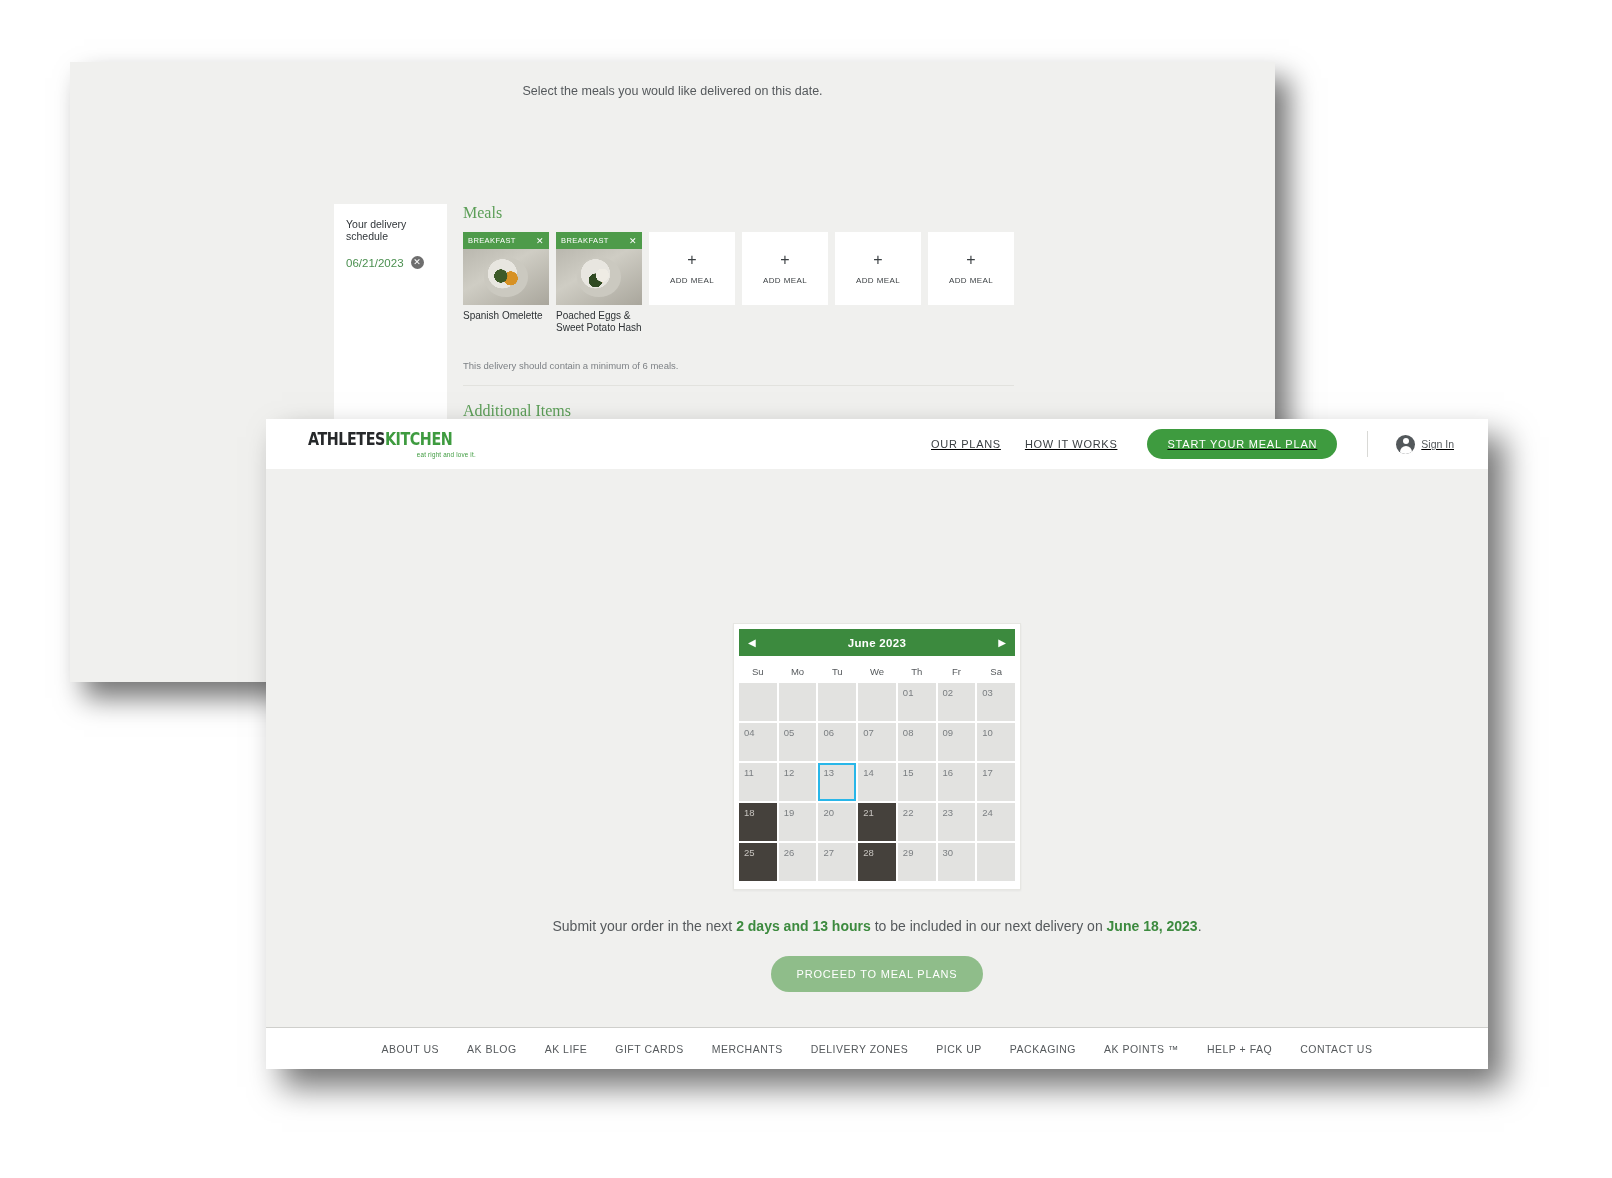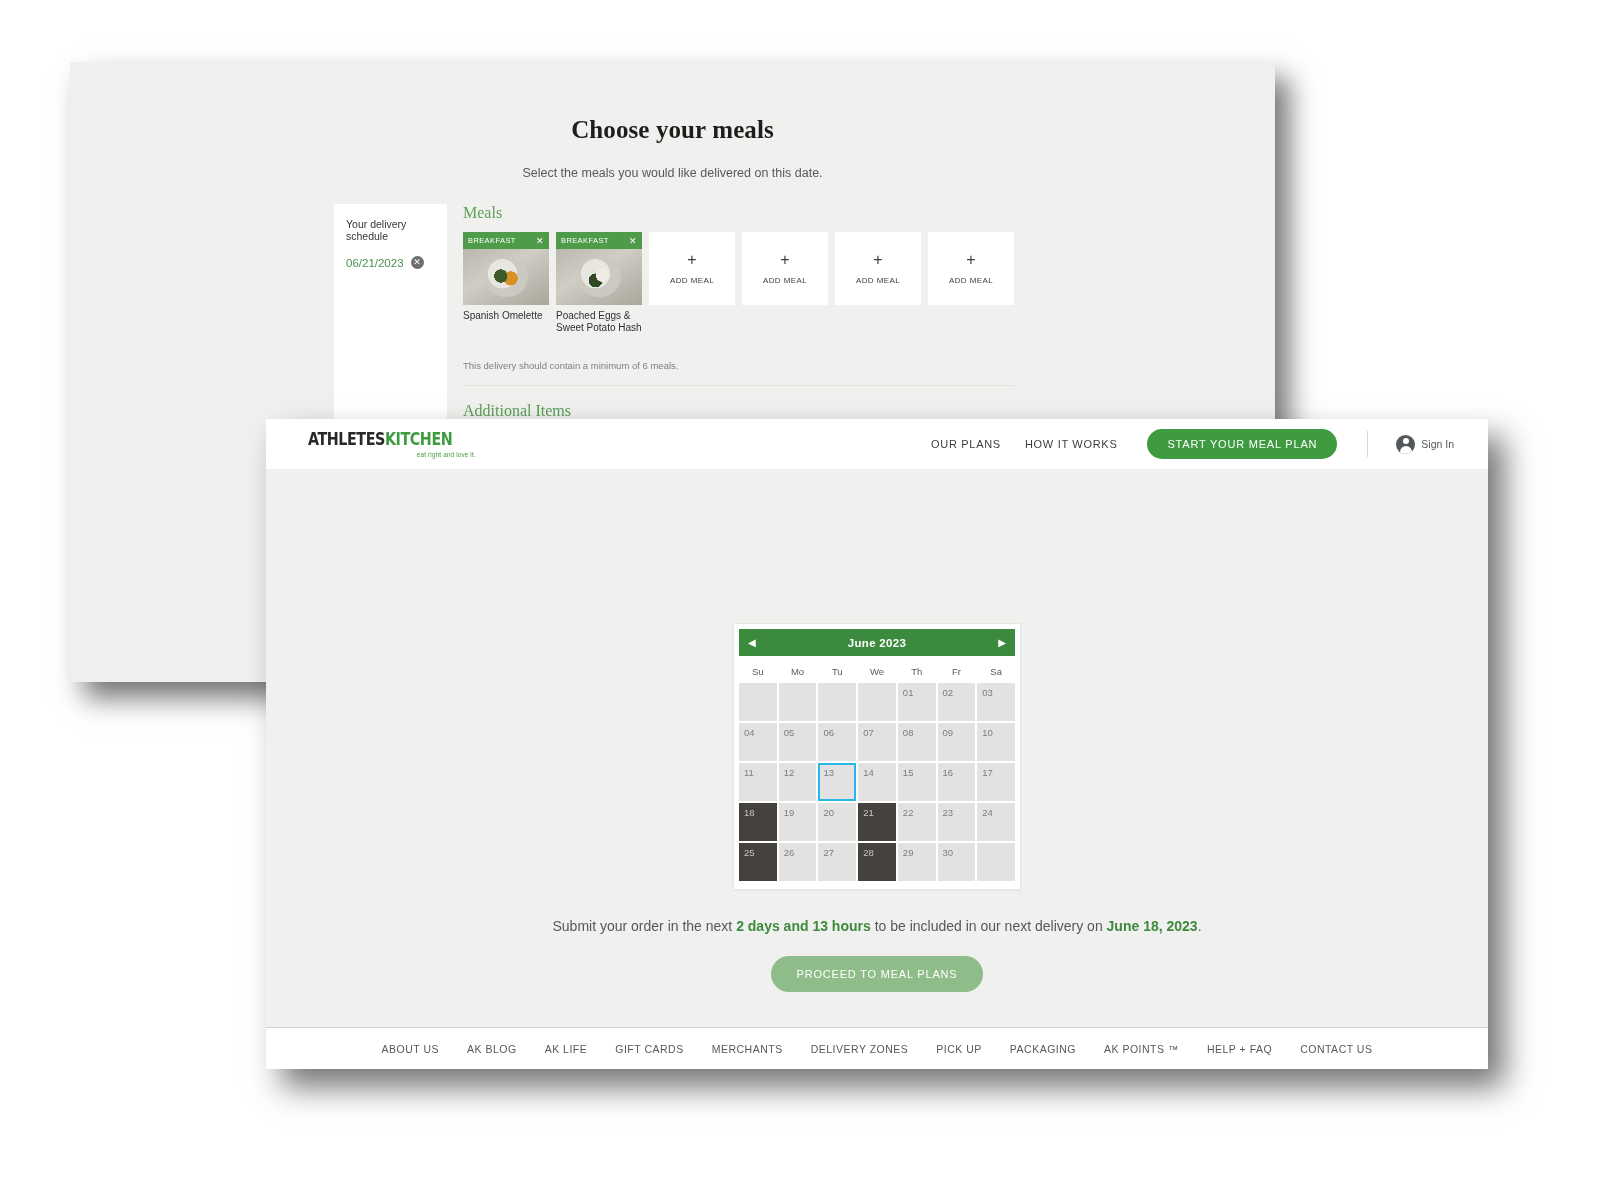--- a/index.html
+++ b/index.html
@@ -182,21 +182,21 @@
   .logo-kitchen { color: #3e9b3f; }
   .logo-tag {
     font-size: 7px;
     color: #3e9b3f;
     letter-spacing: .2px;
     text-align: right;
     margin-top: 2px;
     transform: scaleX(0.9);
     transform-origin: right center;
   }
-  .nav { margin-left: auto; display: flex; align-items: center; gap: 24px; }
+  .nav { margin-left: auto; display: flex; align-items: center; gap: 24px; text-decoration: underline; }
   .nav-link {
     font-size: 11px;
     color: #3a3f42;
     letter-spacing: .7px;
   }
   .cta-pill {
     background: #3e9b3f;
     color: #ffffff;
     font-size: 11px;
     letter-spacing: .8px;
@@ -322,21 +322,20 @@
     font-size: 10.5px;
     color: #55595c;
     letter-spacing: .5px;
     white-space: nowrap;
   }
 </style>
 </head>
 <body>
 
 <div class="back-window">
-  <div class="bw-title">Choose your meals</div>
   <div class="bw-sub">Select the meals you would like delivered on this date.</div>
 
   <div class="bw-body">
 
     <div class="schedule-card">
       <div class="schedule-title">Your delivery schedule</div>
       <div class="schedule-date-row">
         <span class="schedule-date">06/21/2023</span>
         <span class="remove-dot">✕</span>
       </div>

